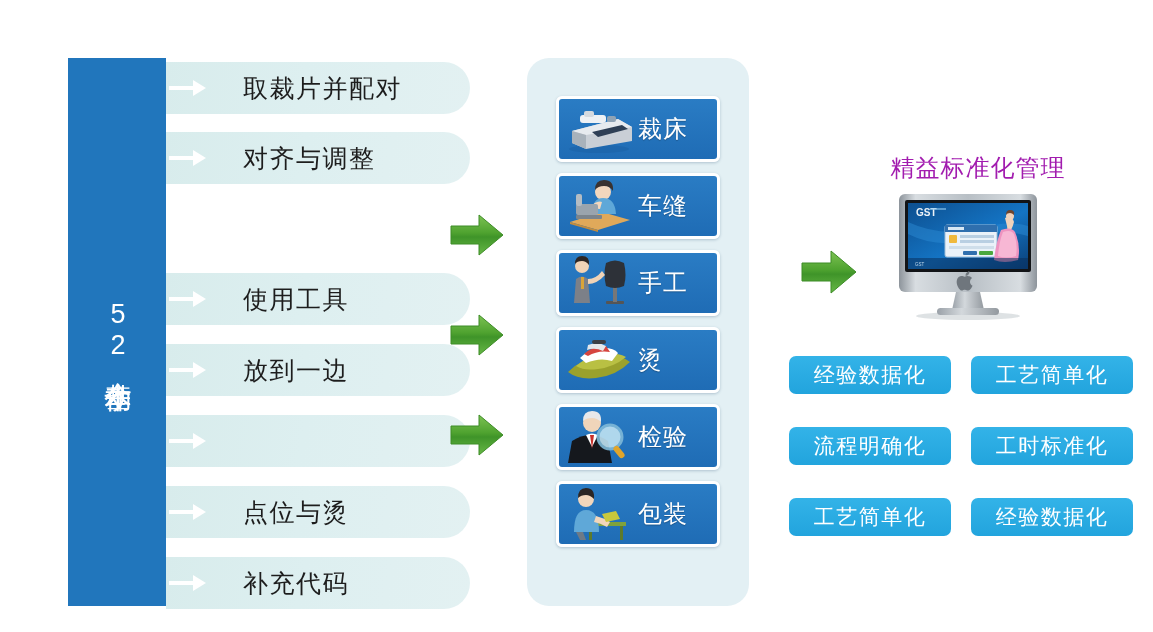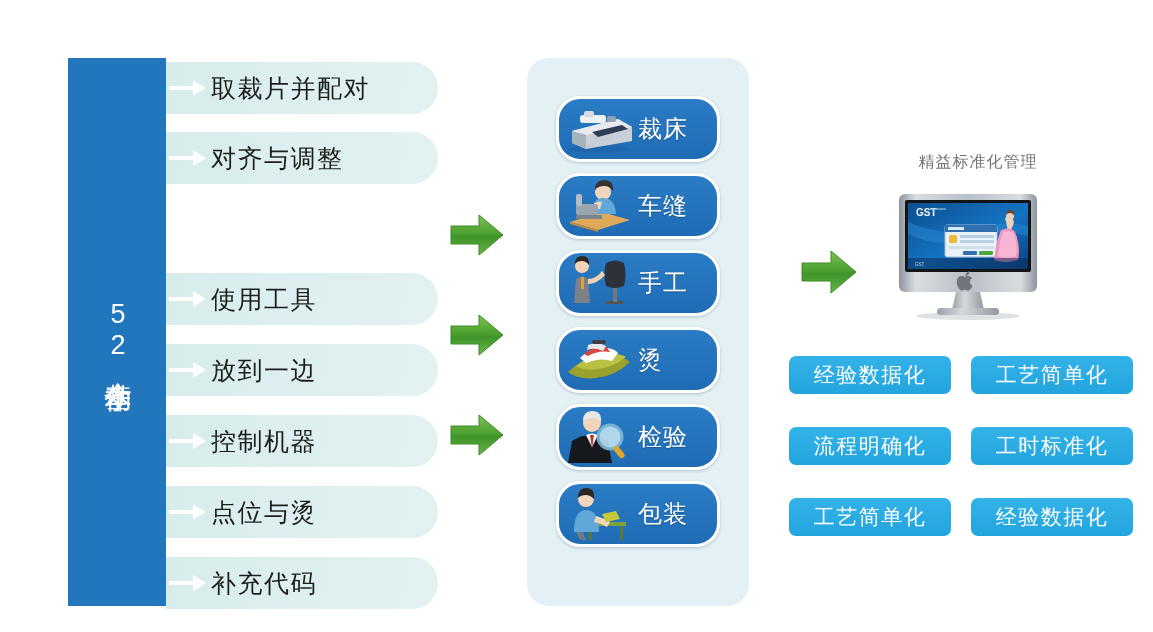--- a/index.html
+++ b/index.html
@@ -46,20 +46,21 @@
   }
   .action-row {
     position: absolute;
     left: 98px;
     width: 272px;
     height: 52px;
     background: linear-gradient(100deg, #d8ecec 0%, #ddeff0 45%, #e3f1f2 100%);
     border-radius: 0 26px 26px 0;
     display: flex;
     align-items: center;
+    padding-left: 32px;
   }
   .action-row-arrow {
     position: absolute;
     left: 3px;
     width: 38px;
     height: 18px;
     display: block;
   }
   .action-row-label {
     margin-left: 45px;
@@ -90,21 +91,21 @@
     background: #e3f0f4;
     border-radius: 22px;
   }
   .process-card {
     position: absolute;
     left: 29px;
     width: 164px;
     height: 66px;
     background: linear-gradient(180deg, #2a7cc4 0%, #1f6cb5 100%);
     border: 3px solid #ffffff;
-    border-radius: 24px;
+    border-radius: 6px;
     box-sizing: border-box;
     display: flex;
     align-items: center;
     box-shadow: 0 1px 3px rgba(20,60,100,.25);
   }
   .process-card-thumb {
     width: 74px;
     height: 56px;
     margin-left: 3px;
     flex: 0 0 auto;
@@ -119,22 +120,22 @@
     text-shadow: 0 1px 1px rgba(0,0,0,.25);
   }
 
   
   #system-title {
     position: absolute;
     left: 868px;
     top: 152px;
     width: 220px;
     text-align: center;
-    font-size: 16px;
-    color: #737373;
+    font-size: 24px;
+    color: #a21caf;
     letter-spacing: 1px;
     white-space: nowrap;
   }
   #system-monitor {
     position: absolute;
     left: 893px;
     top: 192px;
     width: 150px;
     height: 128px;
   }
@@ -207,21 +208,20 @@
     </span>
     <span class="action-row-label">放到一边</span>
   </div>
 
   <div class="action-row" style="top:357px">
     <span class="action-row-arrow">
       <svg viewBox="0 0 38 18" width="38" height="18">
           <path d="M0 7 L24 7 L24 1 L37 9 L24 17 L24 11 L0 11 Z" fill="#ffffff"></path>
         </svg>
     </span>
-    <span class="action-row-label">控制机器</span>
   </div>
 
   <div class="action-row" style="top:428px">
     <span class="action-row-arrow">
       <svg viewBox="0 0 38 18" width="38" height="18">
           <path d="M0 7 L24 7 L24 1 L37 9 L24 17 L24 11 L0 11 Z" fill="#ffffff"></path>
         </svg>
     </span>
     <span class="action-row-label">点位与烫</span>
   </div>

